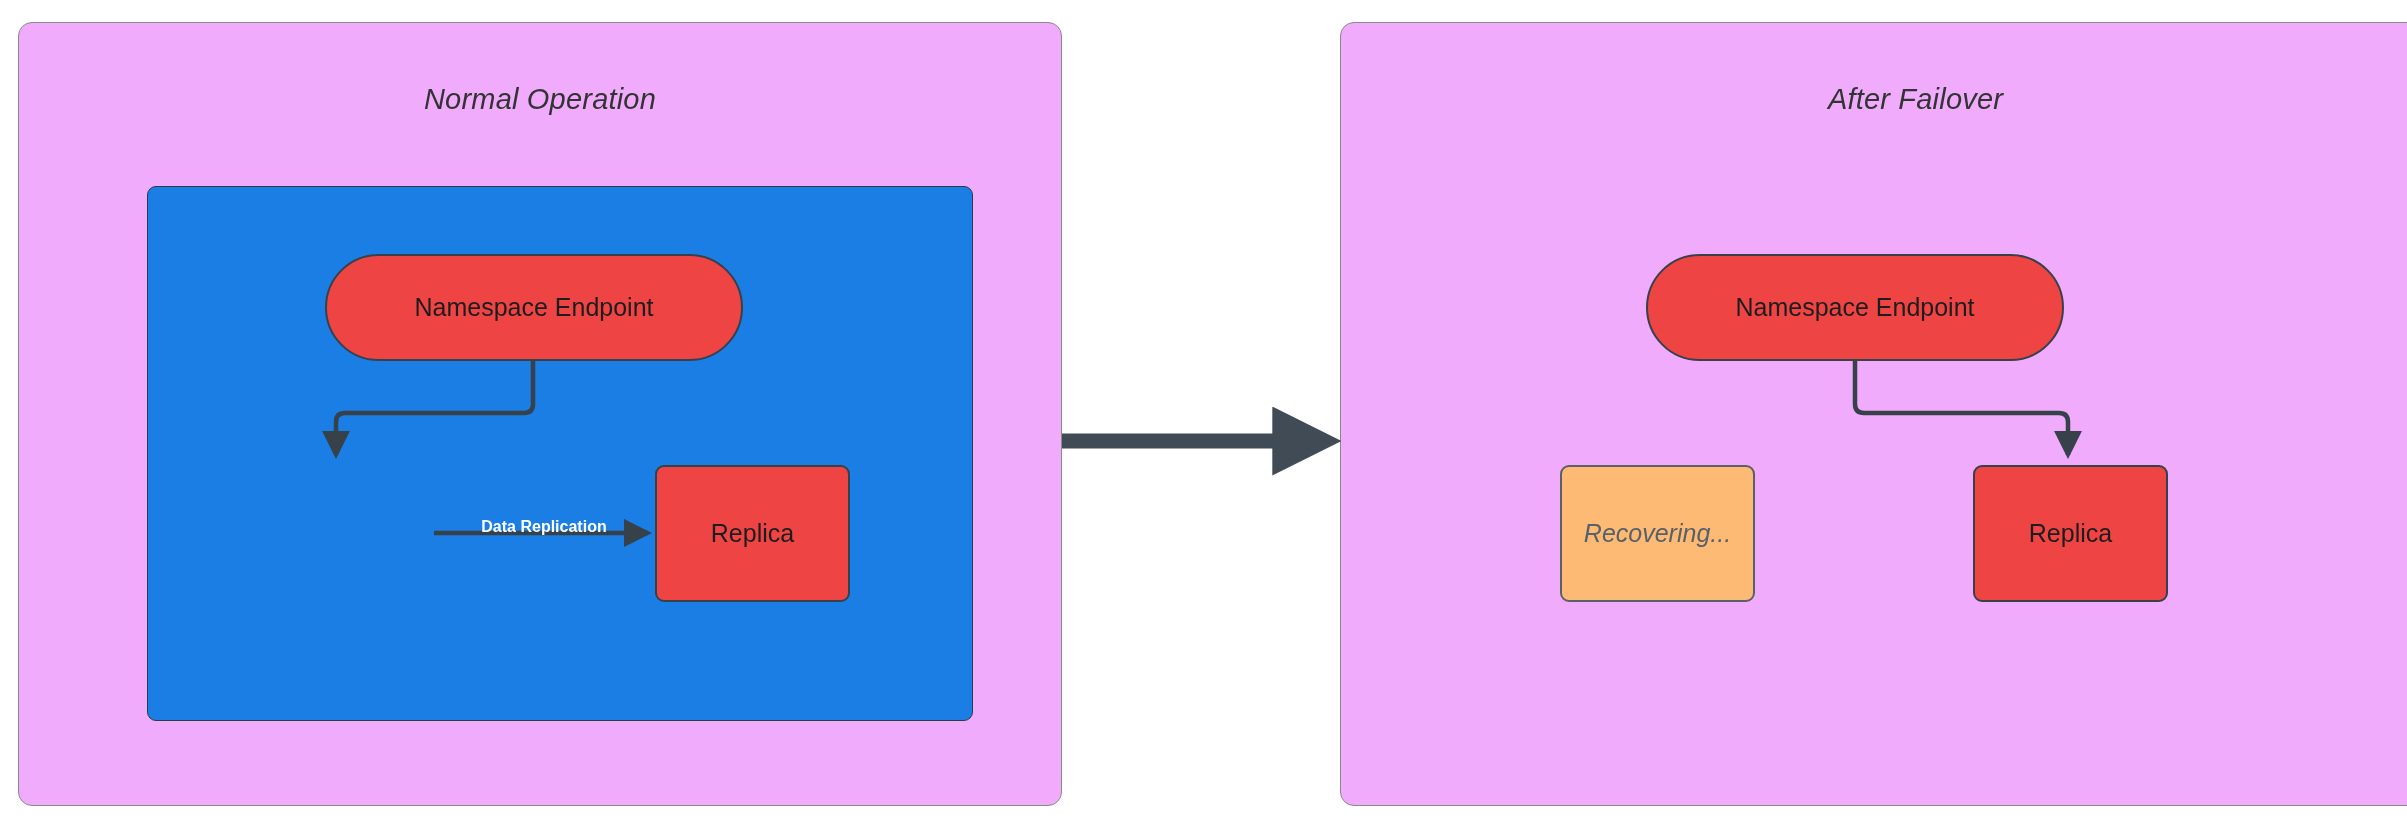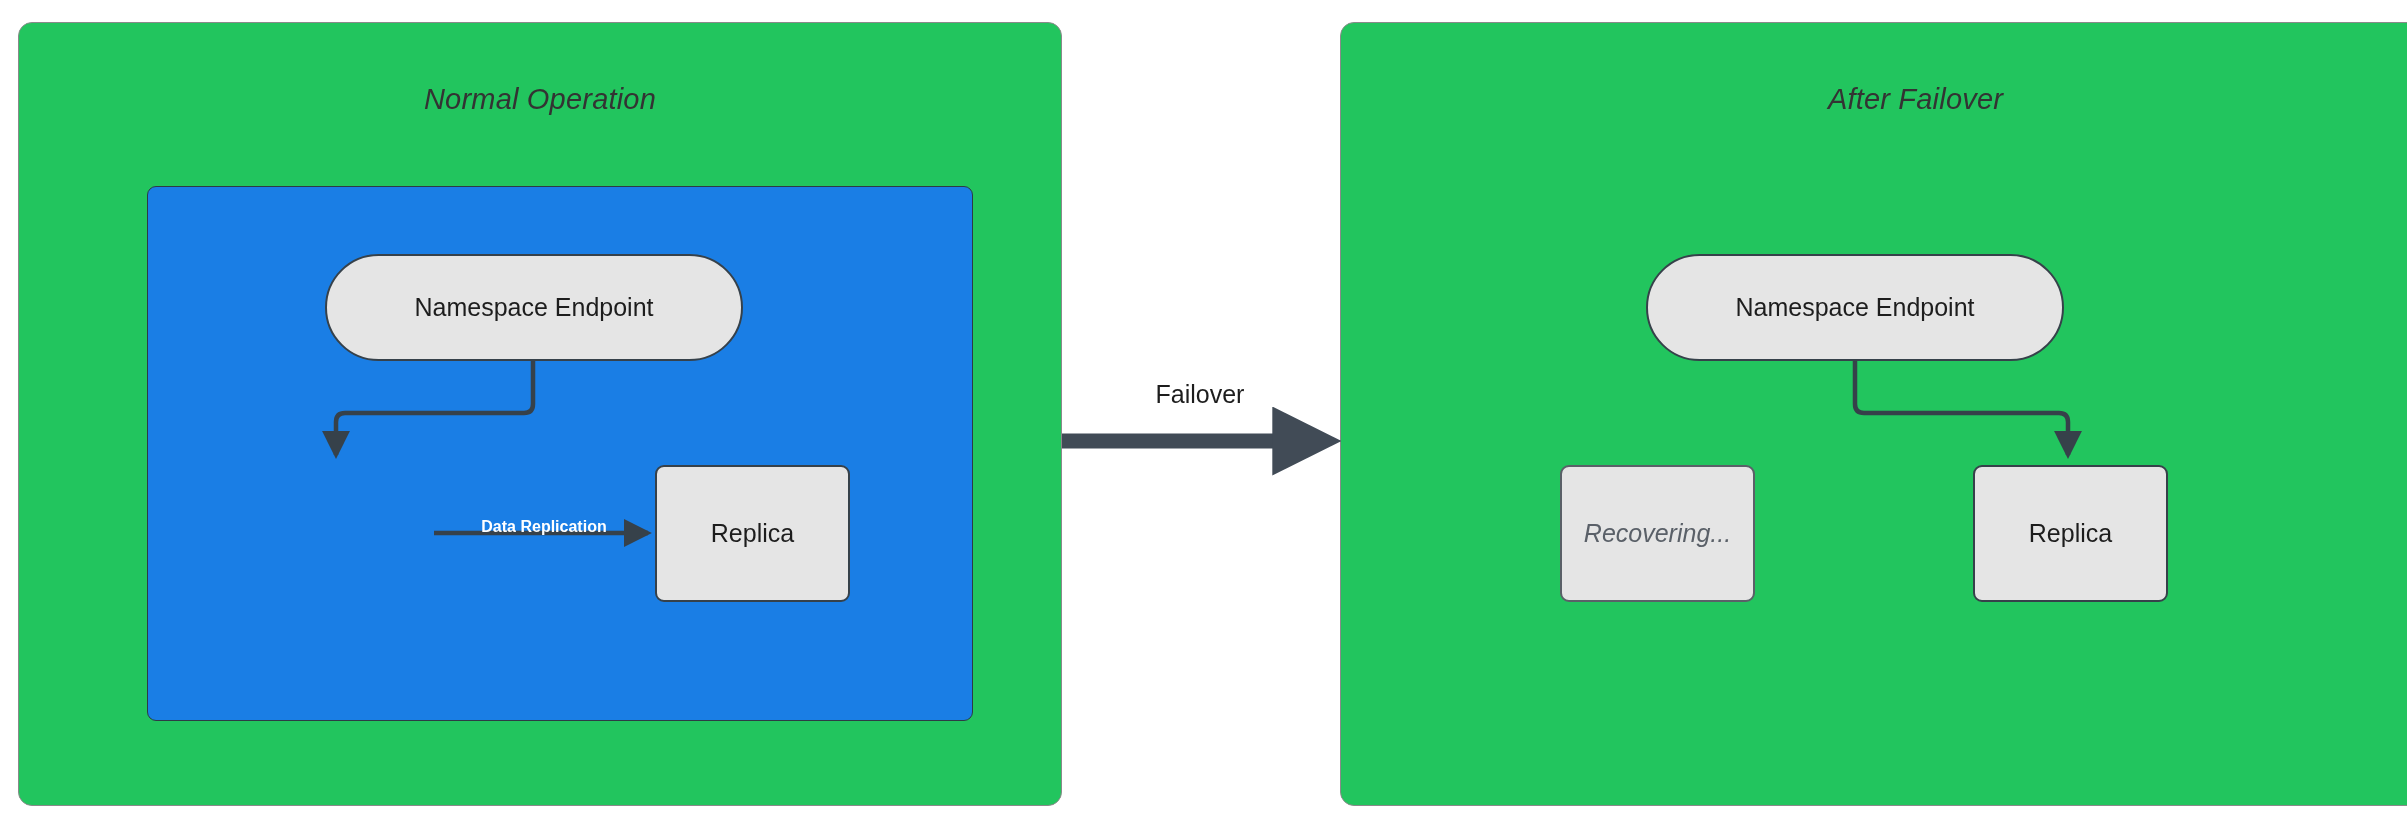--- a/index.html
+++ b/index.html
@@ -17,21 +17,21 @@
   #stage {
     position: absolute;
     left: 0; top: 0;
     width: 2407px;
     height: 828px;
   }
 
   
   .panel {
     position: absolute;
-    background: #22c55e;
+    background: #f0abfc;
     border: 1.5px solid #8a8a8a;
     border-radius: 14px;
     box-sizing: border-box;
   }
   #panel-normal   { left: 18px;   top: 22px; width: 1044px; height: 784px; }
   #panel-failover { left: 1340px; top: 22px; width: 1151px; height: 784px; }
 
   .panel-title {
     position: absolute;
     top: 60px;
@@ -52,35 +52,35 @@
     border: 1.5px solid #2d3b45;
     border-radius: 9px;
     box-sizing: border-box;
   }
   #cluster-normal   { left: 128px;  top: 163px; width: 826px; height: 535px; }
 
   
   .node {
     position: absolute;
     box-sizing: border-box;
-    background: #e5e5e5;
+    background: #ef4444;
     border: 2px solid #36414a;
     display: flex;
     align-items: center;
     justify-content: center;
     text-align: center;
     color: #1d1d1d;
     font-size: 25px;
     line-height: 1.22;
     z-index: 3;
   }
   .node.stadium { border-radius: 60px; }
   .node.rect    { border-radius: 9px; }
   .node.disabled {
-    background: #e5e5e5;
+    background: #fdba74;
     border-color: #5a6068;
     color: #5a6068;
     font-style: italic;
   }
 
   
   #node-endpoint-left  { left: 325px; top: 254px; width: 418px; height: 107px; }
   #node-primary        { left: 239px; top: 465px; width: 195px; height: 137px; }
   #node-replica-left   { left: 655px; top: 465px; width: 195px; height: 137px; }
 
@@ -157,21 +157,20 @@
   </div>
 
   <div class="node rect disabled" id="node-recovering">
     <span>Recovering...</span>
   </div>
 
   <div class="node rect" id="node-replica-right">
     <span>Replica</span>
   </div>
 
-  <div id="failover-label">Failover</div>
 
   <svg id="wires" viewBox="0 0 2407 828">
     <defs>
       <marker id="arrow-thin" viewBox="0 0 10 10" refX="8.6" refY="5" markerWidth="6.2" markerHeight="6.2" orient="auto-start-reverse">
         <path d="M 0 0 L 10 5 L 0 10 z" fill="#36414a"></path>
       </marker>
       <marker id="arrow-thin-h" viewBox="0 0 10 10" refX="8.6" refY="5" markerWidth="6.2" markerHeight="6.2" orient="auto-start-reverse">
         <path d="M 0 0 L 10 5 L 0 10 z" fill="#36414a"></path>
       </marker>
       <marker id="arrow-fat" viewBox="0 0 10 10" refX="7.2" refY="5" markerWidth="4.6" markerHeight="4.6" orient="auto-start-reverse">

